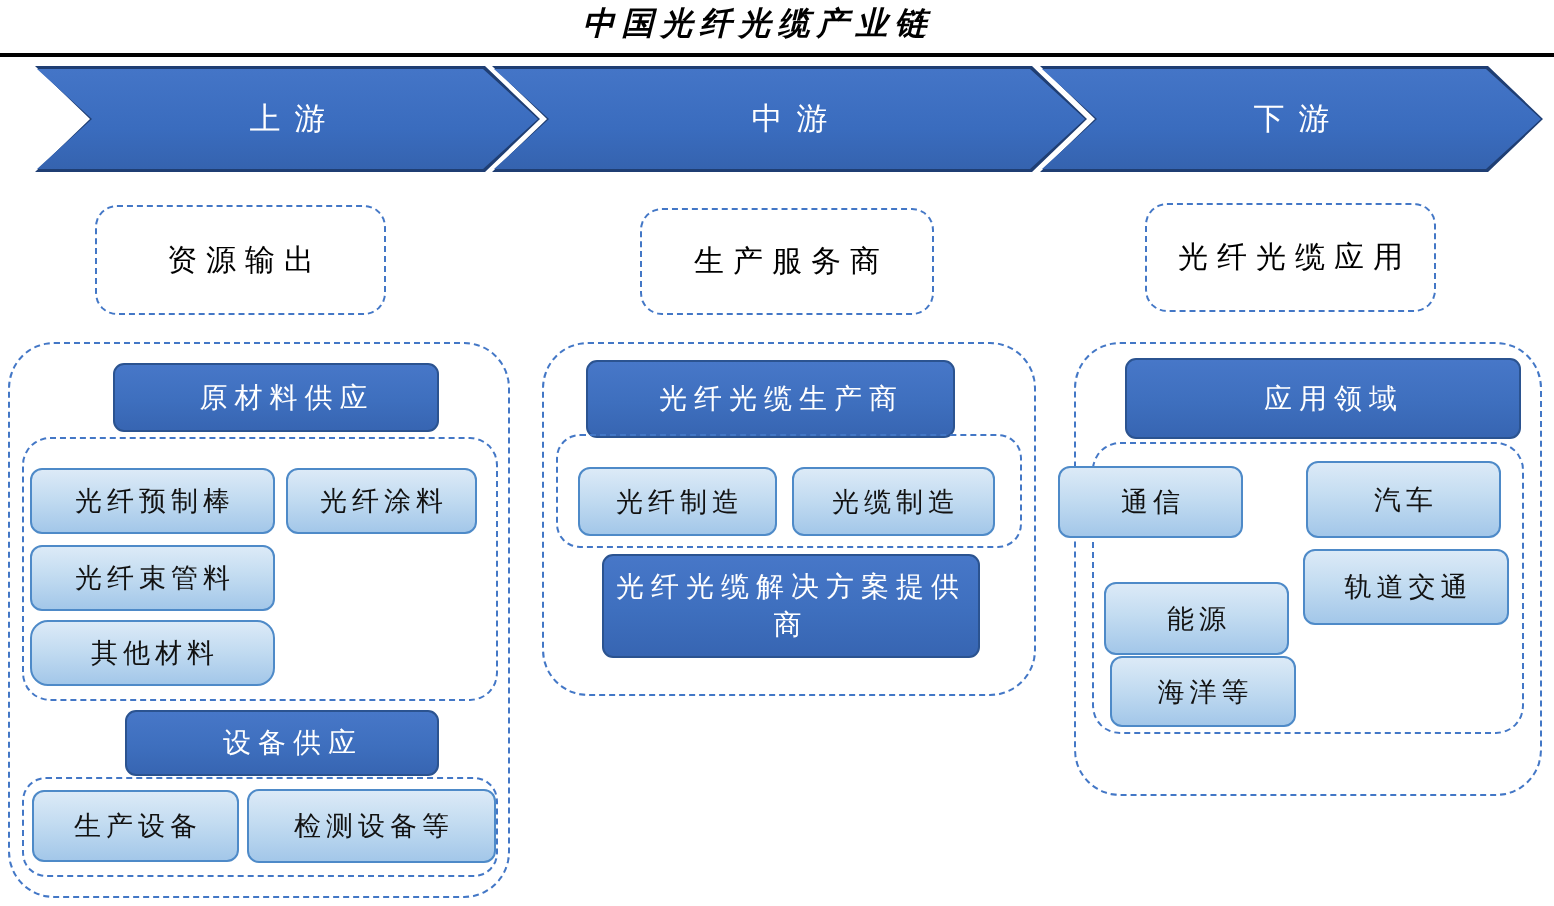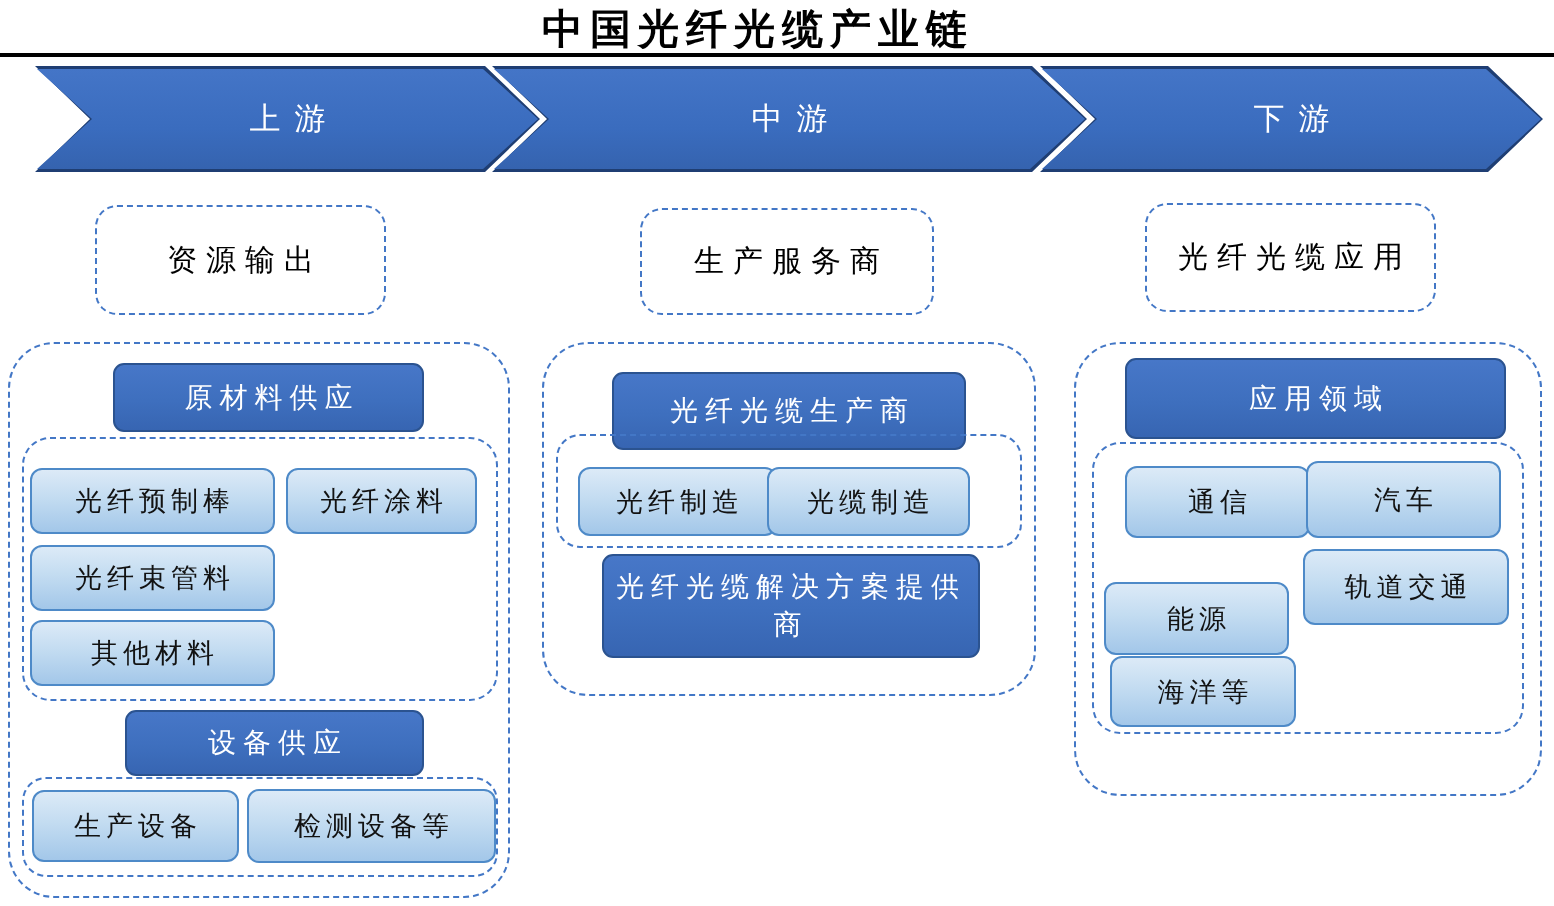--- a/index.html
+++ b/index.html
@@ -4,21 +4,21 @@
 <style>
   html,body{margin:0;padding:0;background:#fff;}
   #stage{
     position:relative;width:1554px;height:906px;background:#fff;overflow:hidden;
     font-family:"Liberation Serif","DejaVu Serif",serif;color:#000;
   }
   .abs{position:absolute;}
   
   .title{
     top:2px;left:0;width:1516px;text-align:center;
-    font-size:41px;font-weight:bold;letter-spacing:7px;color:#000;
+    font-size:32px;font-weight:bold;letter-spacing:7px;color:#000;font-style:italic;
   }
   .title-line{top:53px;left:0;width:1554px;height:4px;background:#000;}
   
   .chev{top:66px;height:106px;}
   .chev-edge,.chev-fill{
     clip-path:polygon(0 0,calc(100% - 55px) 0,100% 50%,calc(100% - 55px) 100%,0 100%,55px 50%);
   }
   .chev-edge{position:absolute;inset:0;background:#1F3E73;}
   .chev-fill{position:absolute;top:3px;bottom:3px;left:2px;right:2px;
     background:linear-gradient(180deg,#4475C7 0%,#3A6CBE 60%,#3563AF 100%);}
@@ -28,21 +28,21 @@
   .dashed{border:2px dashed #4377C6;background:transparent;}
   .tagbox{display:flex;align-items:center;justify-content:center;border-radius:22px;
     font-size:30px;letter-spacing:9px;padding-left:9px;color:#000;}
   .groupbox{border-radius:46px;}
   .innerbox{border-radius:28px;}
   
   .hdr{
     display:flex;align-items:center;justify-content:center;text-align:center;
     background:linear-gradient(180deg,#4777C8 0%,#3E6FBE 55%,#3765B2 100%);
     border:2px solid #2B5390;border-radius:11px;color:#fff;
-    font-size:28px;letter-spacing:7px;padding-left:7px;line-height:1.35;
+    font-size:28px;letter-spacing:7px;padding-left:22px;line-height:1.35;
   }
   .item{
     display:flex;align-items:center;justify-content:center;text-align:center;
     background:linear-gradient(180deg,#DCEAF7 0%,#C3DCF1 45%,#A3C7E9 100%);
     border:2px solid #4E8AC8;border-radius:12px;color:#121212;
     font-size:27px;letter-spacing:5px;padding-left:5px;
   }
 </style>
 </head>
 <body>
@@ -74,45 +74,45 @@
 
   <div class="abs dashed groupbox" style="left:8px;top:342px;width:498px;height:552px;"></div>
 
   <div class="abs hdr" style="left:113px;top:363px;width:300px;height:65px;">原材料供应</div>
 
   <div class="abs dashed innerbox" style="left:22px;top:437px;width:472px;height:260px;"></div>
 
   <div class="abs item" style="left:30px;top:468px;width:236px;height:62px;">光纤预制棒</div>
   <div class="abs item" style="left:286px;top:468px;width:182px;height:62px;">光纤涂料</div>
   <div class="abs item" style="left:30px;top:545px;width:236px;height:62px;">光纤束管料</div>
-  <div class="abs item" style="left:30px;top:620px;width:236px;height:62px;">其他材料</div>
+  <div class="abs item" style="left:30px;top:620px;width:236px;height:62px;border-radius:18px;">其他材料</div>
 
   <div class="abs hdr" style="left:125px;top:710px;width:288px;height:62px;">设备供应</div>
 
   <div class="abs dashed innerbox" style="left:22px;top:777px;width:472px;height:96px;border-radius:24px;"></div>
 
   <div class="abs item" style="left:32px;top:790px;width:198px;height:68px;">生产设备</div>
   <div class="abs item" style="left:247px;top:789px;width:240px;height:70px;">检测设备等</div>
 
   <div class="abs dashed groupbox" style="left:542px;top:342px;width:490px;height:350px;"></div>
 
-  <div class="abs hdr" style="left:612px;top:360px;width:343px;height:74px;margin-top:12px;">光纤光缆生产商</div>
+  <div class="abs hdr" style="left:586px;top:360px;width:343px;height:74px;">光纤光缆生产商</div>
 
   <div class="abs dashed innerbox" style="left:556px;top:434px;width:462px;height:110px;border-radius:24px;"></div>
 
   <div class="abs item" style="left:578px;top:467px;width:190px;height:65px;">光纤制造</div>
-  <div class="abs item" style="left:767px;top:467px;width:194px;height:65px;">光缆制造</div>
+  <div class="abs item" style="left:792px;top:467px;width:194px;height:65px;">光缆制造</div>
 
   <div class="abs hdr" style="left:602px;top:554px;width:358px;height:100px;padding:0 8px;">光纤光缆解决方案提供商</div>
 
   <div class="abs dashed groupbox" style="left:1074px;top:342px;width:464px;height:450px;"></div>
 
   <div class="abs hdr" style="left:1125px;top:358px;width:370px;height:77px;">应用领域</div>
 
   <div class="abs dashed innerbox" style="left:1092px;top:442px;width:428px;height:288px;"></div>
 
-  <div class="abs item" style="left:1125px;top:466px;width:176px;height:68px;">通信</div>
+  <div class="abs item" style="left:1058px;top:466px;width:176px;height:68px;">通信</div>
   <div class="abs item" style="left:1306px;top:461px;width:186px;height:73px;">汽车</div>
   <div class="abs item" style="left:1104px;top:554px;width:176px;height:69px;margin-top:28px;">能源</div>
   <div class="abs item" style="left:1303px;top:549px;width:197px;height:72px;">轨道交通</div>
   <div class="abs item" style="left:1110px;top:656px;width:177px;height:67px;">海洋等</div>
 
 </div>
 
 </body></html>

